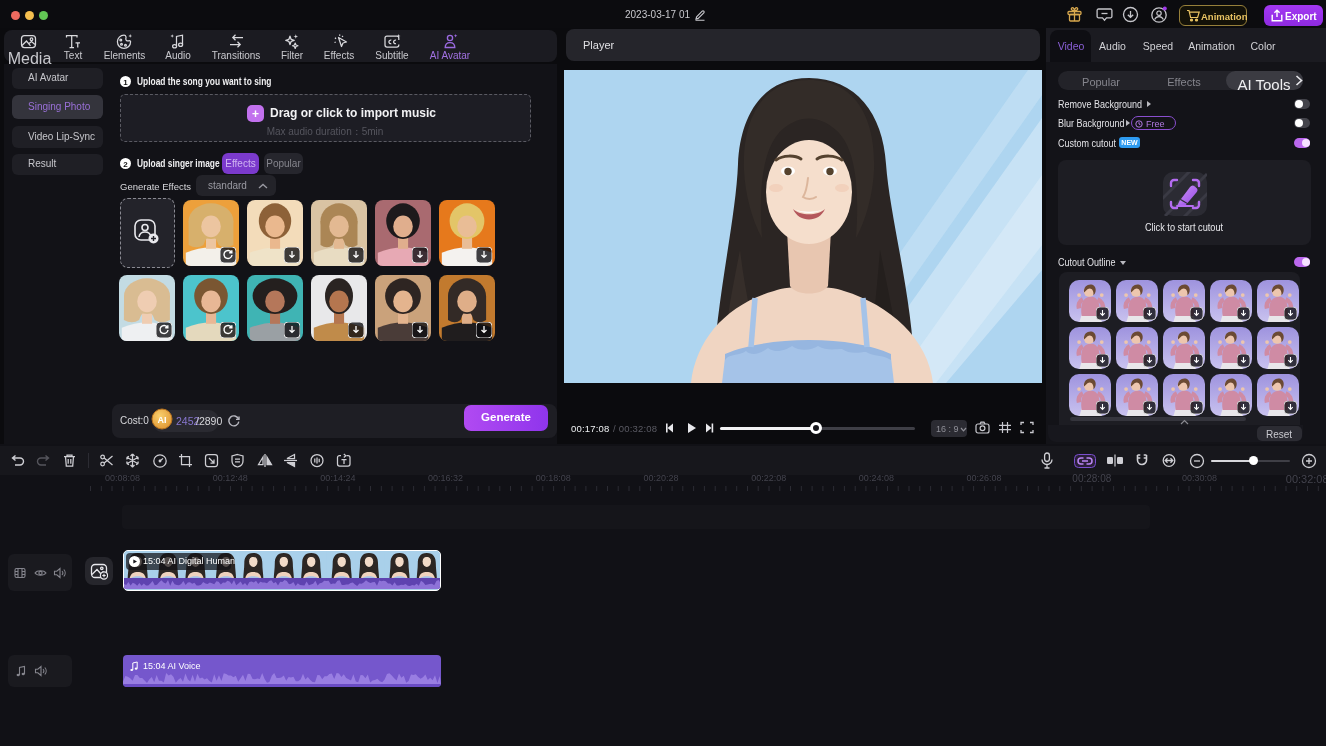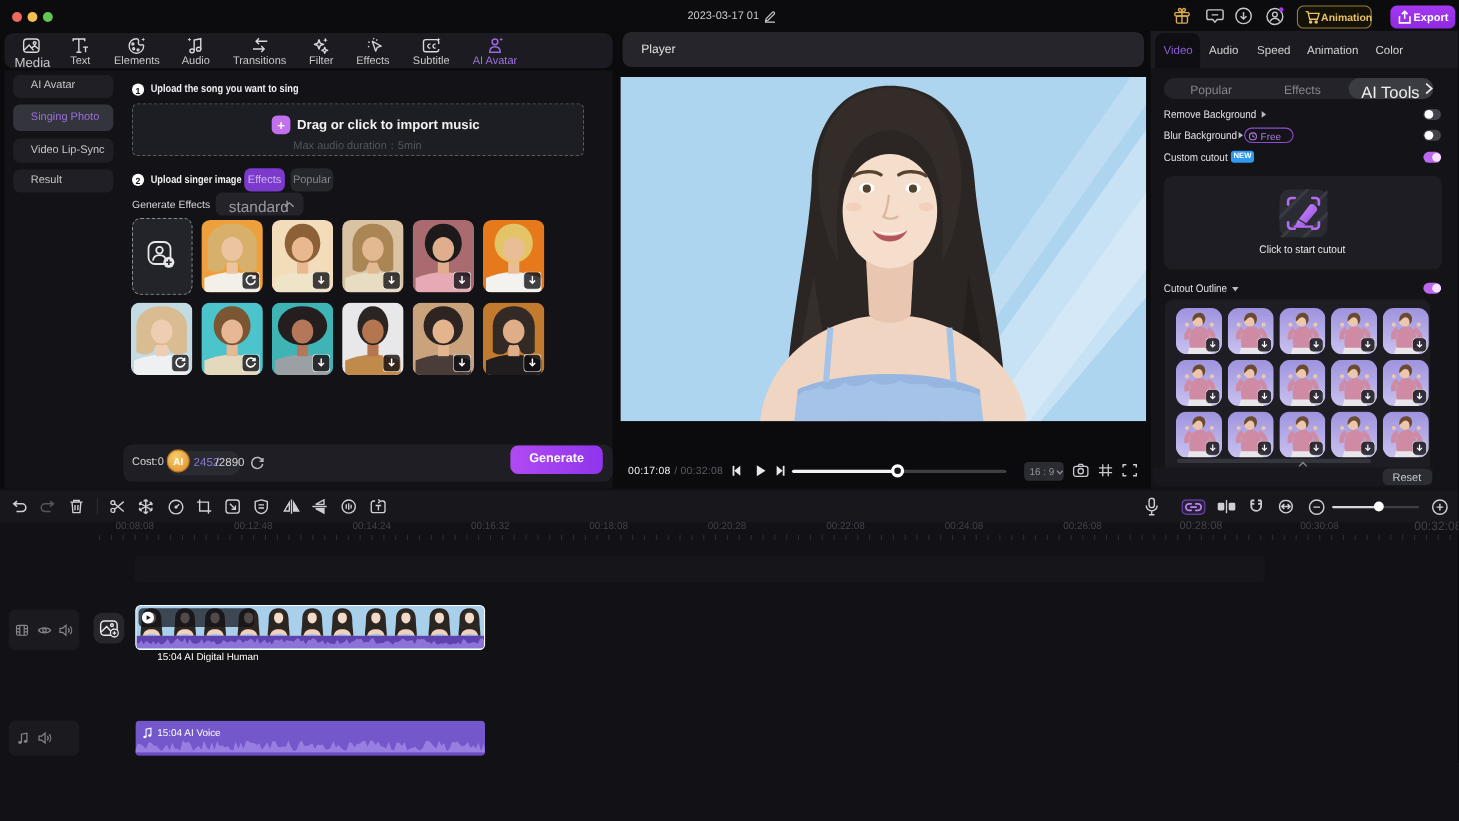--- a/index.html
+++ b/index.html
@@ -73,21 +73,21 @@
 <div class="a" style="left:4px;top:30px;width:553px;height:32px;border-radius:8px;background:#1b1b21;"></div>
 <div class="a" style="left:20.0px;top:33px;">
       <svg width="18" height="17" viewBox="0 0 18 17" style="">
         <g fill="none" stroke="#d9d9dd" stroke-width="1.25">
           <rect x="1.5" y="2.5" width="14" height="12" rx="3"></rect>
           <circle cx="11.5" cy="6.2" r="1.3"></circle>
           <path d="M2 12.5 L6.5 8 L10.5 12.8 M9 10.5 L11.5 8.5 L15 11.5"></path>
         </g>
       </svg>
     </div>
-<div class="txt" style="left:29.5px;top:50px;transform:translateX(-50%);font-size:12px;color:#c9c9ce;">Media</div>
+<div class="txt" style="left:29.5px;top:50px;transform:translateX(-50%);font-size:16px;color:#c9c9ce;">Media</div>
 <div class="a" style="left:63.5px;top:33px;">
       <svg width="18" height="17" viewBox="0 0 18 17" style="">
         <g fill="none" stroke="#d9d9dd" stroke-width="1.25">
           <path d="M2.5 4.5 V2.5 H13 V4.5 M7.7 2.5 V14.5 M5.5 14.5 H10"></path>
           <path d="M11.5 9.8 H16 M13.75 9.8 V14.5"></path>
         </g>
       </svg>
     </div>
 <div class="txt" style="left:73px;top:50px;transform:translateX(-50%);font-size:10px;color:#c9c9ce;">Text</div>
 <div class="a" style="left:115.0px;top:33px;">
@@ -178,21 +178,21 @@
 <div class="txt" style="left:325px;top:125px;transform:translateX(-50%);font-size:10px;color:#55555e;">Max audio duration：5min</div>
 <div class="a" style="left:120px;top:158px;width:11px;height:11px;border-radius:50%;background:#fff;"></div>
     <div class="txt" style="left:125.5px;top:159.6px;transform:translateX(-50%);font-size:8px;font-weight:bold;color:#111;">2</div>
 <div class="txt" style="left:137px;top:158px;font-size:10px;font-weight:bold;transform:scaleX(0.84);transform-origin:left;color:#f0f0f2;">Upload singer image</div>
 <div class="a" style="left:222px;top:153px;width:37px;height:21px;border-radius:6px;background:#7b3acc;"></div>
 <div class="txt" style="left:240.5px;top:158px;transform:translateX(-50%);font-size:10px;color:#d0b4f2;">Effects</div>
 <div class="a" style="left:264px;top:153px;width:39px;height:21px;border-radius:6px;background:#26262d;"></div>
 <div class="txt" style="left:283.5px;top:158px;transform:translateX(-50%);font-size:10px;color:#85858d;">Popular</div>
 <div class="txt" style="left:120px;top:180.5px;font-size:9.5px;color:#d8d8dc;">Generate Effects</div>
 <div class="a" style="left:196px;top:175px;width:80px;height:21px;border-radius:6px;background:#232329;"></div>
-<div class="txt" style="left:208px;top:180px;font-size:14px;color:#9a9aa2;">standard</div>
+<div class="txt" style="left:208px;top:180px;font-size:10px;color:#9a9aa2;">standard</div>
 <div class="a" style="left:258px;top:183px;">
       <svg width="10" height="6" viewBox="0 0 10 6" style="">
         <path d="M1 5 L5 1.4 L9 5" fill="none" stroke="#9a9aa2" stroke-width="1.3"></path>
       </svg>
     </div>
 <div class="a" style="left:119.5px;top:197.5px;width:55px;height:70px;border:1.5px dashed #8a8a92;border-radius:8px;background:#23232a;"></div>
 <div class="a" style="left:132px;top:217px;">
       <svg width="30" height="30" viewBox="0 0 30 30" style="">
         <g fill="none" stroke="#e8e8ec" stroke-width="1.6">
           <rect x="3" y="3" width="20" height="20" rx="6"></rect>
@@ -1379,21 +1379,21 @@
         <polygon points="0,38 0.0,33.1 2.2,34.1 4.4,31.1 6.6,34.6 8.8,31.8 11.0,32.8 13.2,34.7 15.4,32.0 17.6,34.8 19.8,32.4 22.0,34.6 24.2,34.5 26.4,32.5 28.6,30.0 30.8,34.3 33.0,33.7 35.2,31.2 37.4,29.3 39.6,31.5 41.8,32.6 44.0,29.1 46.2,34.7 48.4,29.8 50.6,33.3 52.8,34.1 55.0,34.3 57.2,33.1 59.4,30.1 61.6,33.9 63.8,31.5 66.0,31.2 68.2,32.8 70.4,31.7 72.6,34.6 74.8,34.6 77.0,33.8 79.2,30.9 81.4,32.4 83.6,33.1 85.8,31.5 88.0,32.3 90.2,33.2 92.4,30.2 94.6,30.8 96.8,33.5 99.0,31.6 101.2,31.8 103.4,29.7 105.6,30.6 107.8,33.3 110.0,29.1 112.2,34.3 114.4,32.5 116.6,30.5 118.8,34.1 121.0,32.1 123.2,34.8 125.4,31.0 127.6,30.4 129.8,31.6 132.0,29.7 134.2,33.1 136.4,30.8 138.6,31.4 140.8,31.5 143.0,32.3 145.2,30.0 147.4,29.3 149.6,32.2 151.8,31.0 154.0,34.6 156.2,30.8 158.4,31.1 160.6,29.0 162.8,30.1 165.0,33.3 167.2,32.7 169.4,31.0 171.6,34.9 173.8,32.2 176.0,34.0 178.2,34.3 180.4,34.6 182.6,30.4 184.8,34.2 187.0,33.5 189.2,32.7 191.4,29.8 193.6,34.5 195.8,32.3 198.0,31.7 200.2,29.7 202.4,30.1 204.6,29.8 206.8,33.3 209.0,32.5 211.2,32.8 213.4,29.7 215.6,29.3 217.8,34.1 220.0,33.9 222.2,33.6 224.4,33.6 226.6,32.1 228.8,31.5 231.0,33.4 233.2,35.0 235.4,32.5 237.6,32.8 239.8,31.6 242.0,29.3 244.2,30.9 246.4,31.9 248.6,31.3 250.8,30.9 253.0,34.7 255.2,29.6 257.4,30.3 259.6,29.8 261.8,30.2 264.0,32.6 266.2,32.6 268.4,34.4 270.6,31.2 272.8,34.6 275.0,34.6 277.2,33.7 279.4,34.0 281.6,33.0 283.8,34.7 286.0,35.0 288.2,34.1 290.4,34.4 292.6,32.8 294.8,34.8 297.0,29.8 299.2,31.3 301.4,34.1 303.6,33.5 305.8,32.9 308.0,32.8 310.2,34.3 312.4,29.9 314.6,29.0 316.8,32.2 318,38" fill="#8d72d8"></polygon>
       </svg>
     </div>
 <div class="a" style="left:126px;top:552.5px;width:105px;height:17px;border-radius:4px;background:rgba(18,18,24,0.72);"></div>
 <div class="a" style="left:129px;top:555.5px;">
       <svg width="11" height="11" viewBox="0 0 11 11" style="">
         <circle cx="5.5" cy="5.5" r="5.5" fill="#fff"></circle>
         <path d="M4.3 3.4 L8 5.5 L4.3 7.6 Z" fill="#16161b"></path>
       </svg>
     </div>
-<div class="txt" style="left:143px;top:556px;font-size:9px;color:#fff;margin-top:36px;">15:04  AI Digital Human</div>
+<div class="txt" style="left:143px;top:556px;font-size:9px;color:#fff;">15:04  AI Digital Human</div>
 <div class="a" style="left:123px;top:655px;width:318px;height:32px;border-radius:4px;overflow:hidden;">
       <svg width="318" height="32" viewBox="0 0 318 32" style="">
         <rect width="318" height="32" fill="#7557cc"></rect>
         <polygon points="0,30 0.0,26.4 2.4,21.1 4.8,21.7 7.2,23.2 9.6,25.8 12.0,20.1 14.4,19.9 16.8,22.9 19.2,22.9 21.6,25.6 24.0,28.0 26.4,24.3 28.8,22.1 31.2,27.3 33.6,20.1 36.0,25.7 38.4,25.7 40.8,27.6 43.2,18.0 45.6,20.6 48.0,19.2 50.4,21.8 52.8,27.7 55.2,24.7 57.6,23.0 60.0,26.8 62.4,18.5 64.8,24.3 67.2,26.5 69.6,19.8 72.0,26.8 74.4,18.7 76.8,23.5 79.2,22.5 81.6,24.6 84.0,23.2 86.4,26.1 88.8,27.6 91.2,19.3 93.6,25.7 96.0,20.2 98.4,25.9 100.8,18.3 103.2,19.1 105.6,20.5 108.0,20.4 110.4,22.2 112.8,20.7 115.2,26.8 117.6,23.2 120.0,19.7 122.4,26.0 124.8,18.8 127.2,19.1 129.6,23.9 132.0,24.3 134.4,23.5 136.8,24.1 139.2,18.1 141.6,24.1 144.0,27.7 146.4,27.1 148.8,20.8 151.2,18.1 153.6,23.0 156.0,23.1 158.4,22.5 160.8,20.5 163.2,25.8 165.6,21.9 168.0,22.4 170.4,21.8 172.8,26.2 175.2,26.3 177.6,24.5 180.0,18.7 182.4,24.5 184.8,22.0 187.2,24.9 189.6,27.0 192.0,27.3 194.4,19.9 196.8,20.2 199.2,24.3 201.6,21.2 204.0,21.2 206.4,19.0 208.8,18.4 211.2,23.9 213.6,18.1 216.0,18.4 218.4,22.1 220.8,19.2 223.2,23.1 225.6,24.2 228.0,25.5 230.4,19.2 232.8,26.4 235.2,27.3 237.6,19.9 240.0,20.3 242.4,23.2 244.8,19.6 247.2,27.5 249.6,25.4 252.0,25.1 254.4,23.8 256.8,26.3 259.2,27.3 261.6,24.6 264.0,19.0 266.4,18.2 268.8,20.5 271.2,23.2 273.6,25.5 276.0,18.4 278.4,22.7 280.8,20.7 283.2,27.7 285.6,25.9 288.0,19.6 290.4,20.0 292.8,19.2 295.2,22.0 297.6,23.7 300.0,22.2 302.4,19.5 304.8,24.9 307.2,22.7 309.6,25.2 312.0,20.3 314.4,27.9 316.8,21.1 318,30" fill="#9d83e4" opacity="0.9"></polygon>
         <rect y="29" width="318" height="3" fill="#6a4cc4"></rect>
       </svg>
     </div>
 <div class="a" style="left:129px;top:661px;">
       <svg width="10" height="11" viewBox="0 0 10 11" style="">
         <path d="M3.8 9 V2 L8.2 1 V7.5" fill="none" stroke="#fff" stroke-width="1"></path>

